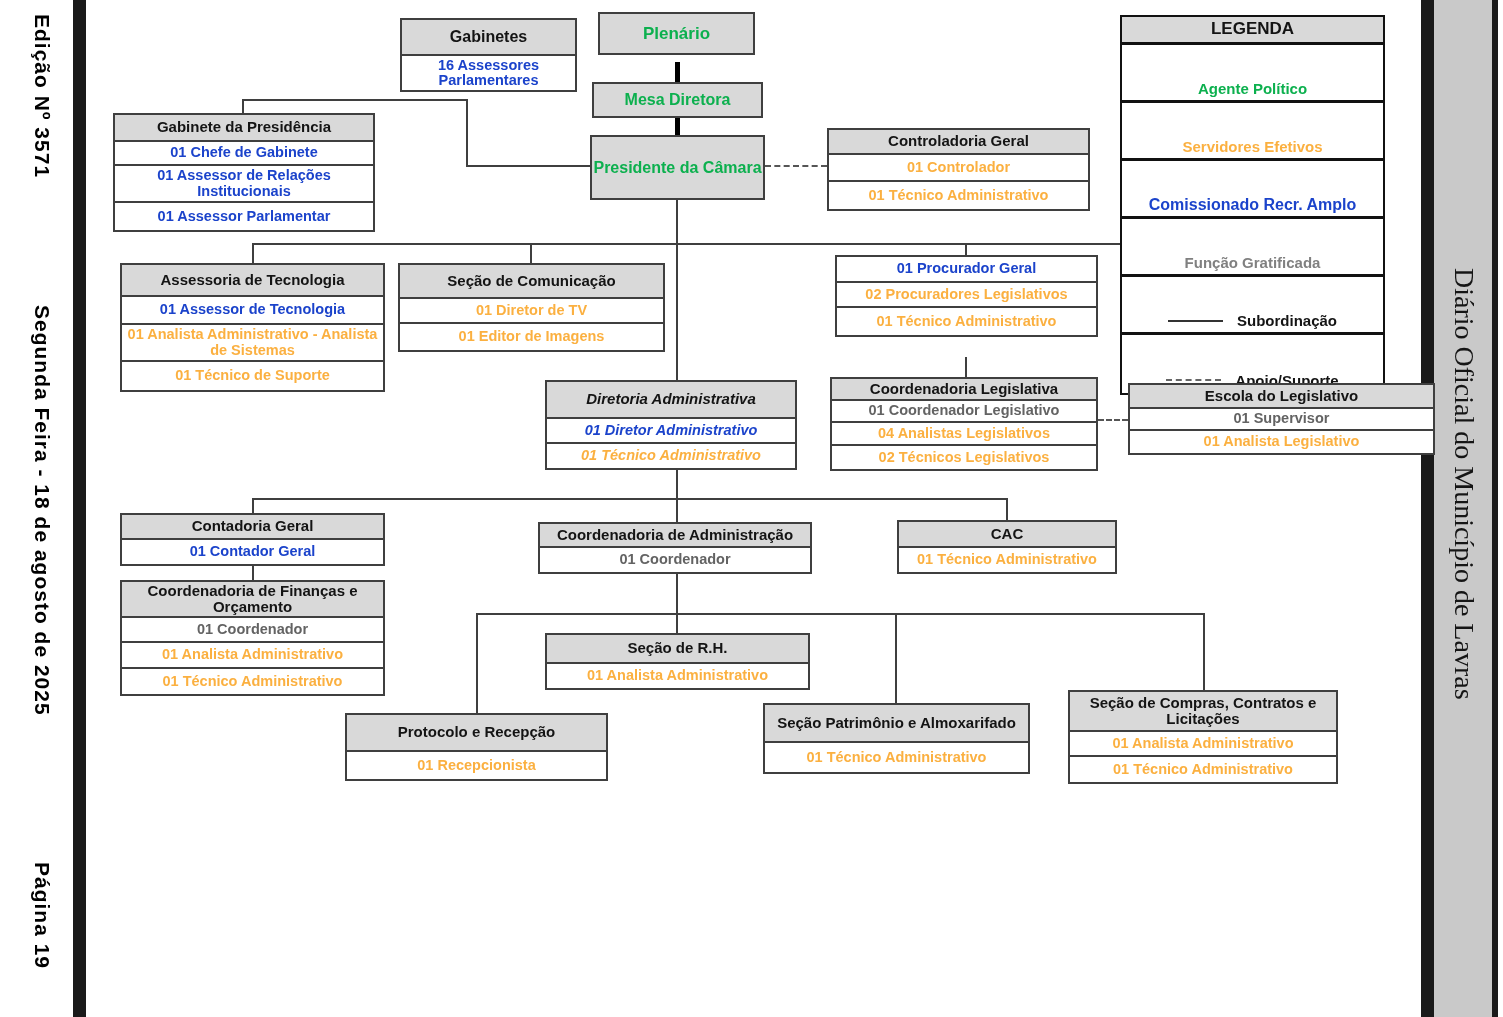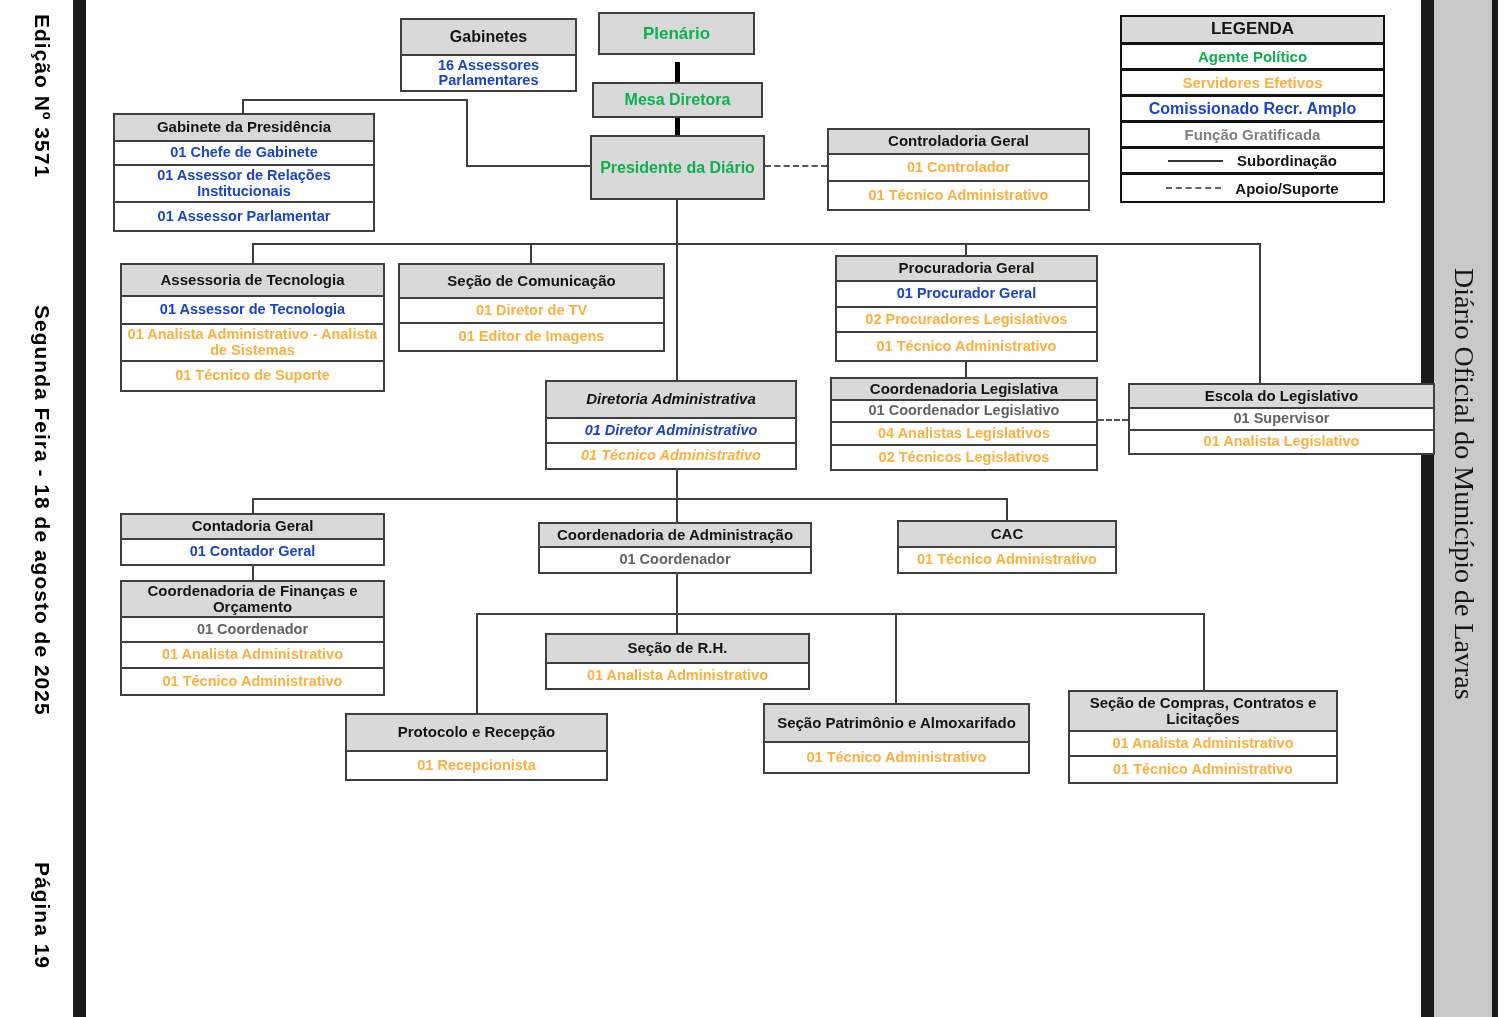--- a/index.html
+++ b/index.html
@@ -28,21 +28,21 @@
   .c-orange{color:#fbb040;}
   .c-gray{color:#636363;}
   .c-lgray{color:#808080;}
   .c-black{color:#141414;}
   
   .ln{position:absolute;background:#3f3f3f;}
   .lnk{position:absolute;background:#000;}
   .lnd{position:absolute;height:0;border-top:2px dashed #555;}
   
   .legend-row{display:flex;align-items:center;justify-content:center;font-weight:bold;font-size:15px;
-              border-bottom:3px solid #111;box-sizing:border-box;}
+              border-bottom:3px solid #111;box-sizing:border-box;margin-top:32px;}
   .legend-row:last-child{border-bottom:none;}
   .swatch-solid{display:inline-block;width:55px;border-top:2px solid #333;margin-right:14px;}
   .swatch-dashed{display:inline-block;width:55px;border-top:2px dashed #666;margin-right:14px;}
 </style>
 </head>
 <body>
 
 <div id="canvas">
 
   <div class="vtext" style="left:30px;top:14px;">Edição Nº 3571</div>
@@ -93,21 +93,21 @@
 
   <div class="box" style="left:400px;top:18px;width:177px;">
     <div class="hdr" style="height:36px;font-size:16px;">Gabinetes</div>
     <div class="row c-blue" style="height:34px;">16 Assessores Parlamentares</div>
   </div>
 
   <div class="gbox c-green" style="left:598px;top:12px;width:157px;height:43px;font-size:17px;">Plenário</div>
 
   <div class="gbox c-green" style="left:592px;top:82px;width:171px;height:36px;font-size:16px;">Mesa Diretora</div>
 
-  <div class="gbox c-green" style="left:590px;top:135px;width:175px;height:65px;font-size:16px;">Presidente da Diário</div>
+  <div class="gbox c-green" style="left:590px;top:135px;width:175px;height:65px;font-size:16px;">Presidente da Câmara</div>
 
   <div class="box" style="left:1120px;top:15px;width:265px;border-color:#111;">
     <div class="hdr" style="height:28px;font-size:17px;border-bottom:3px solid #111;">LEGENDA</div>
     <div class="legend-row c-green" style="height:26px;">Agente Político</div>
     <div class="legend-row c-orange" style="height:26px;">Servidores Efetivos</div>
     <div class="legend-row c-blue" style="height:26px;font-size:16px;">Comissionado Recr. Amplo</div>
     <div class="legend-row c-lgray" style="height:26px;">Função Gratificada</div>
     <div class="legend-row c-black" style="height:26px;">
       <span class="swatch-solid"></span>
       <span>Subordinação</span>
@@ -138,21 +138,20 @@
     <div class="row c-orange" style="height:28px;">01 Técnico de Suporte</div>
   </div>
 
   <div class="box" style="left:398px;top:263px;width:267px;">
     <div class="hdr" style="height:34px;">Seção de Comunicação</div>
     <div class="row c-orange" style="height:25px;">01 Diretor de TV</div>
     <div class="row c-orange" style="height:26px;">01 Editor de Imagens</div>
   </div>
 
   <div class="box" style="left:835px;top:255px;width:263px;">
-    <div class="hdr" style="height:25px;">Procuradoria Geral</div>
     <div class="row c-blue" style="height:26px;">01 Procurador Geral</div>
     <div class="row c-orange" style="height:25px;">02 Procuradores Legislativos</div>
     <div class="row c-orange" style="height:27px;">01 Técnico Administrativo</div>
   </div>
 
   <div class="box" style="left:545px;top:380px;width:252px;font-style:italic;">
     <div class="hdr" style="height:37px;">Diretoria Administrativa</div>
     <div class="row c-blue" style="height:25px;">01 Diretor Administrativo</div>
     <div class="row c-orange" style="height:24px;">01 Técnico Administrativo</div>
   </div>

